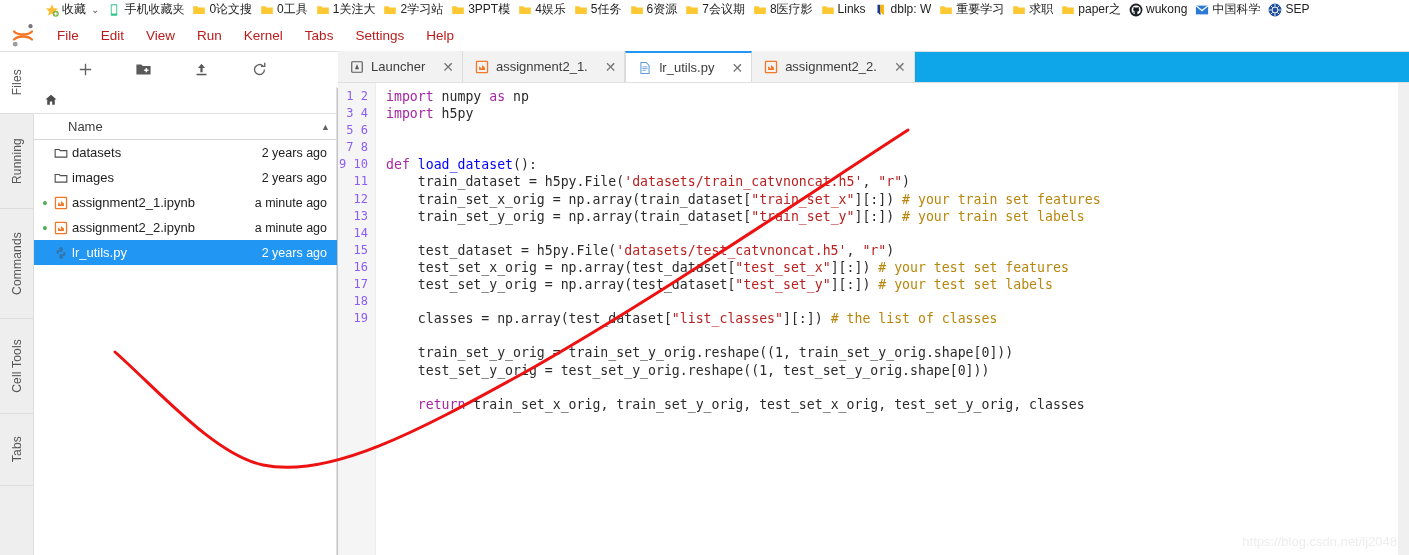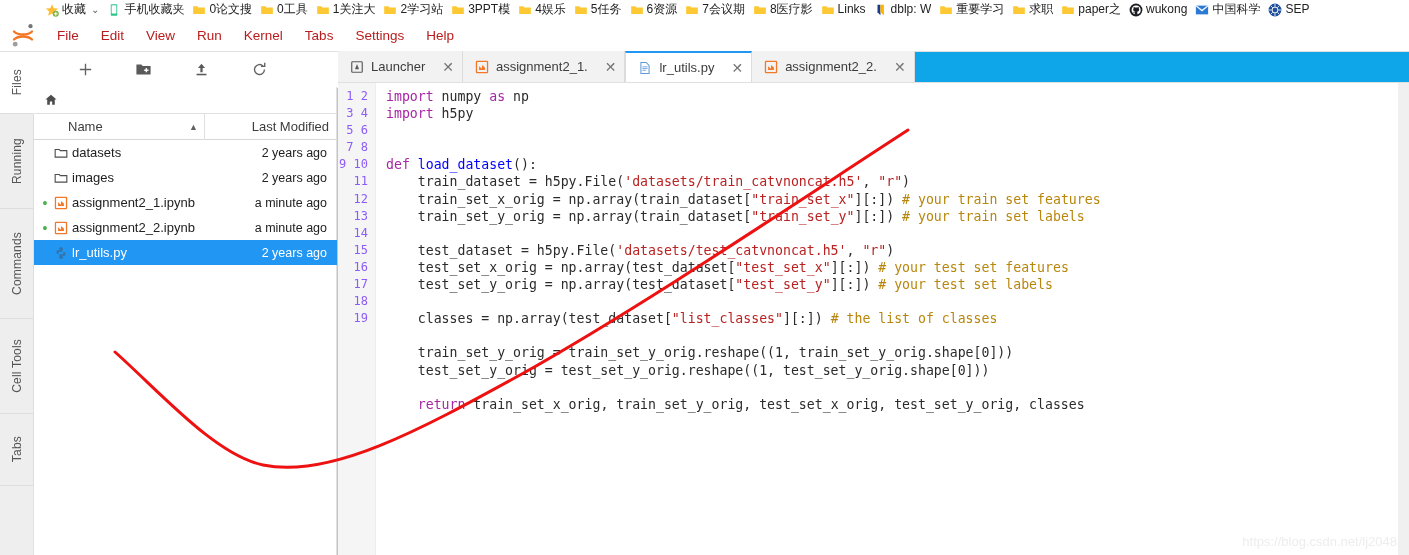--- a/index.html
+++ b/index.html
@@ -442,21 +442,20 @@
       <svg width="14" height="14" viewBox="0 0 24 24" fill="#4d4d4d">
         <path d="M12 3 L2.5 11 H5.5 V20 H10 V14.5 H14 V20 H18.5 V11 H21.5 Z"></path>
       </svg>
     </span>
   </div>
   <div id="fb-header">
     <div id="fb-col-name">
       <span>Name</span>
       <span style="font-size:9px;color:#616161;">▲</span>
     </div>
-    <div id="fb-col-modified">Last Modified</div>
   </div>
   <div id="fb-rows">
       <div class="fb-row">
         <span class="fb-dot"></span>
         <span class="fb-icon">
           <svg width="14" height="14" viewBox="0 0 24 24">
             <path d="M2 6 h7 l1.7 2 H22 v11 H2 Z" fill="none" stroke="#4d4d4d" stroke-width="1.9"></path>
           </svg>
         </span>
         <span class="fb-name">datasets</span>

